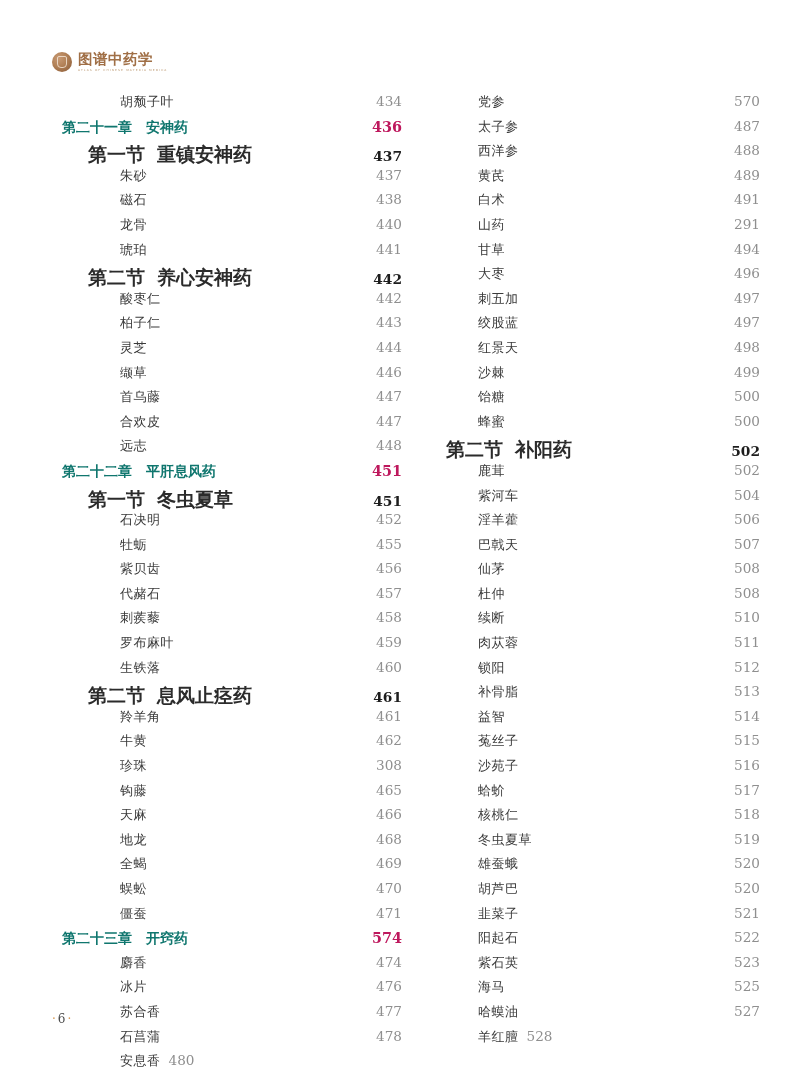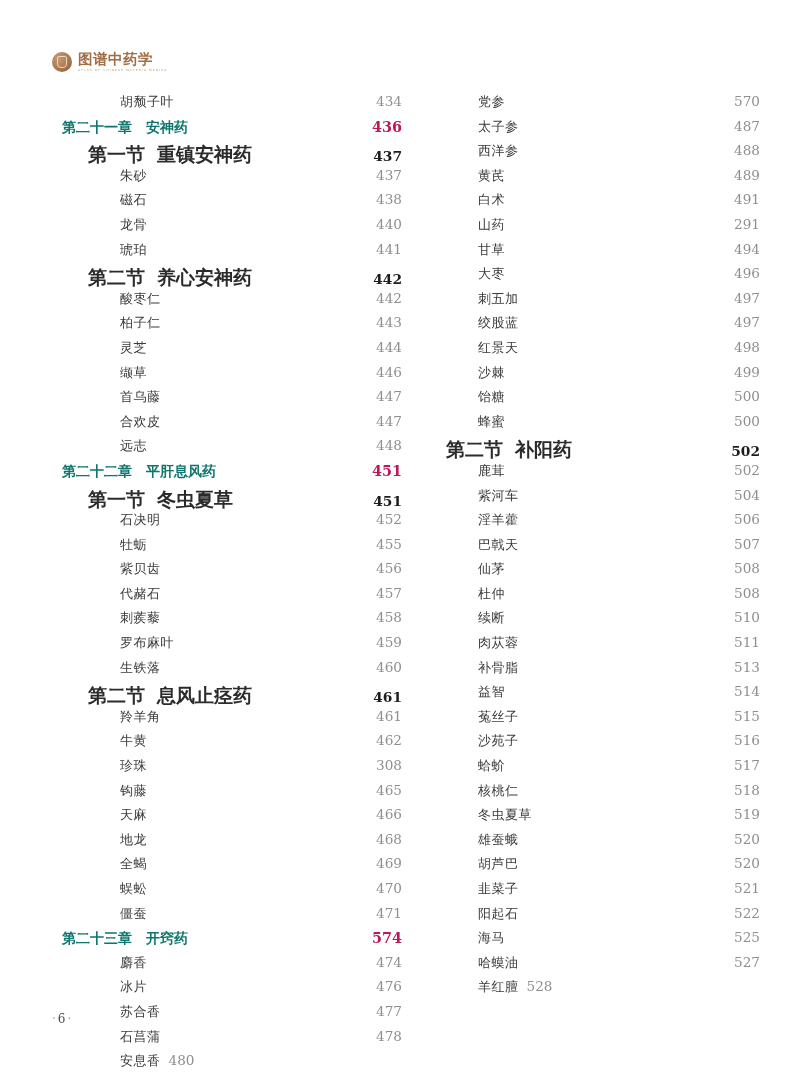--- a/index.html
+++ b/index.html
@@ -501,20 +501,25 @@
           <span class="label">续断</span>
           <span class="leader"></span>
           <span class="pageno">510</span>
         </div>
         <div class="row entry">
           <span class="label">肉苁蓉</span>
           <span class="leader"></span>
           <span class="pageno">511</span>
         </div>
         <div class="row entry">
+          <span class="label">锁阳</span>
+          <span class="leader"></span>
+          <span class="pageno">512</span>
+        </div>
+        <div class="row entry">
           <span class="label">补骨脂</span>
           <span class="leader"></span>
           <span class="pageno">513</span>
         </div>
         <div class="row entry">
           <span class="label">益智</span>
           <span class="leader"></span>
           <span class="pageno">514</span>
         </div>
         <div class="row entry">
@@ -554,20 +559,25 @@
         </div>
         <div class="row entry">
           <span class="label">韭菜子</span>
           <span class="leader"></span>
           <span class="pageno">521</span>
         </div>
         <div class="row entry">
           <span class="label">阳起石</span>
           <span class="leader"></span>
           <span class="pageno">522</span>
+        </div>
+        <div class="row entry">
+          <span class="label">紫石英</span>
+          <span class="leader"></span>
+          <span class="pageno">523</span>
         </div>
         <div class="row entry">
           <span class="label">海马</span>
           <span class="leader"></span>
           <span class="pageno">525</span>
         </div>
         <div class="row entry">
           <span class="label">哈蟆油</span>
           <span class="leader"></span>
           <span class="pageno">527</span>

